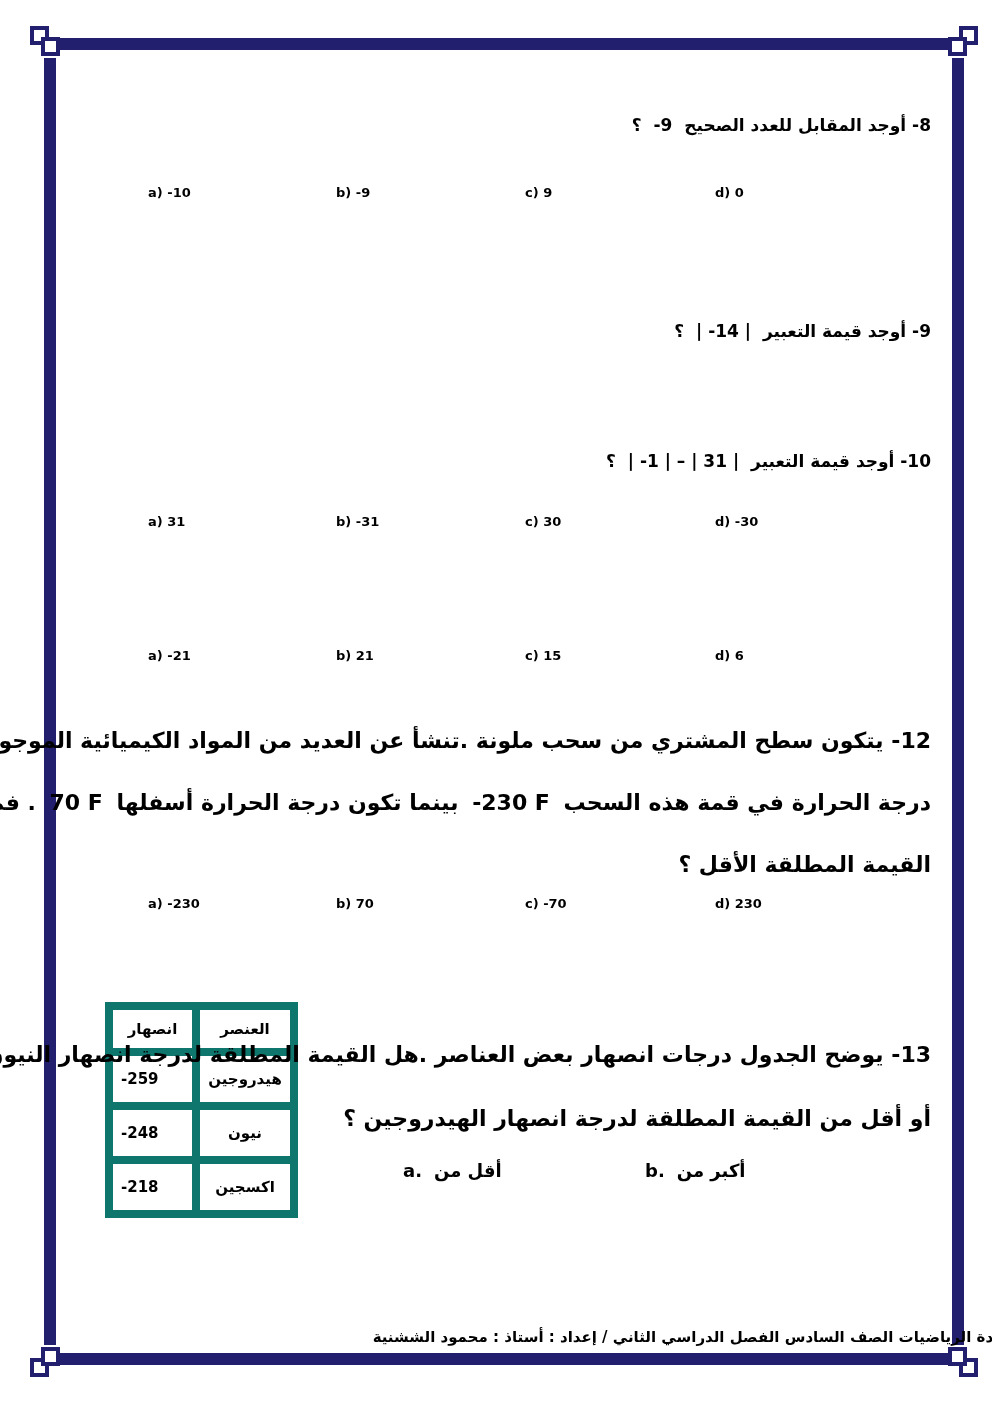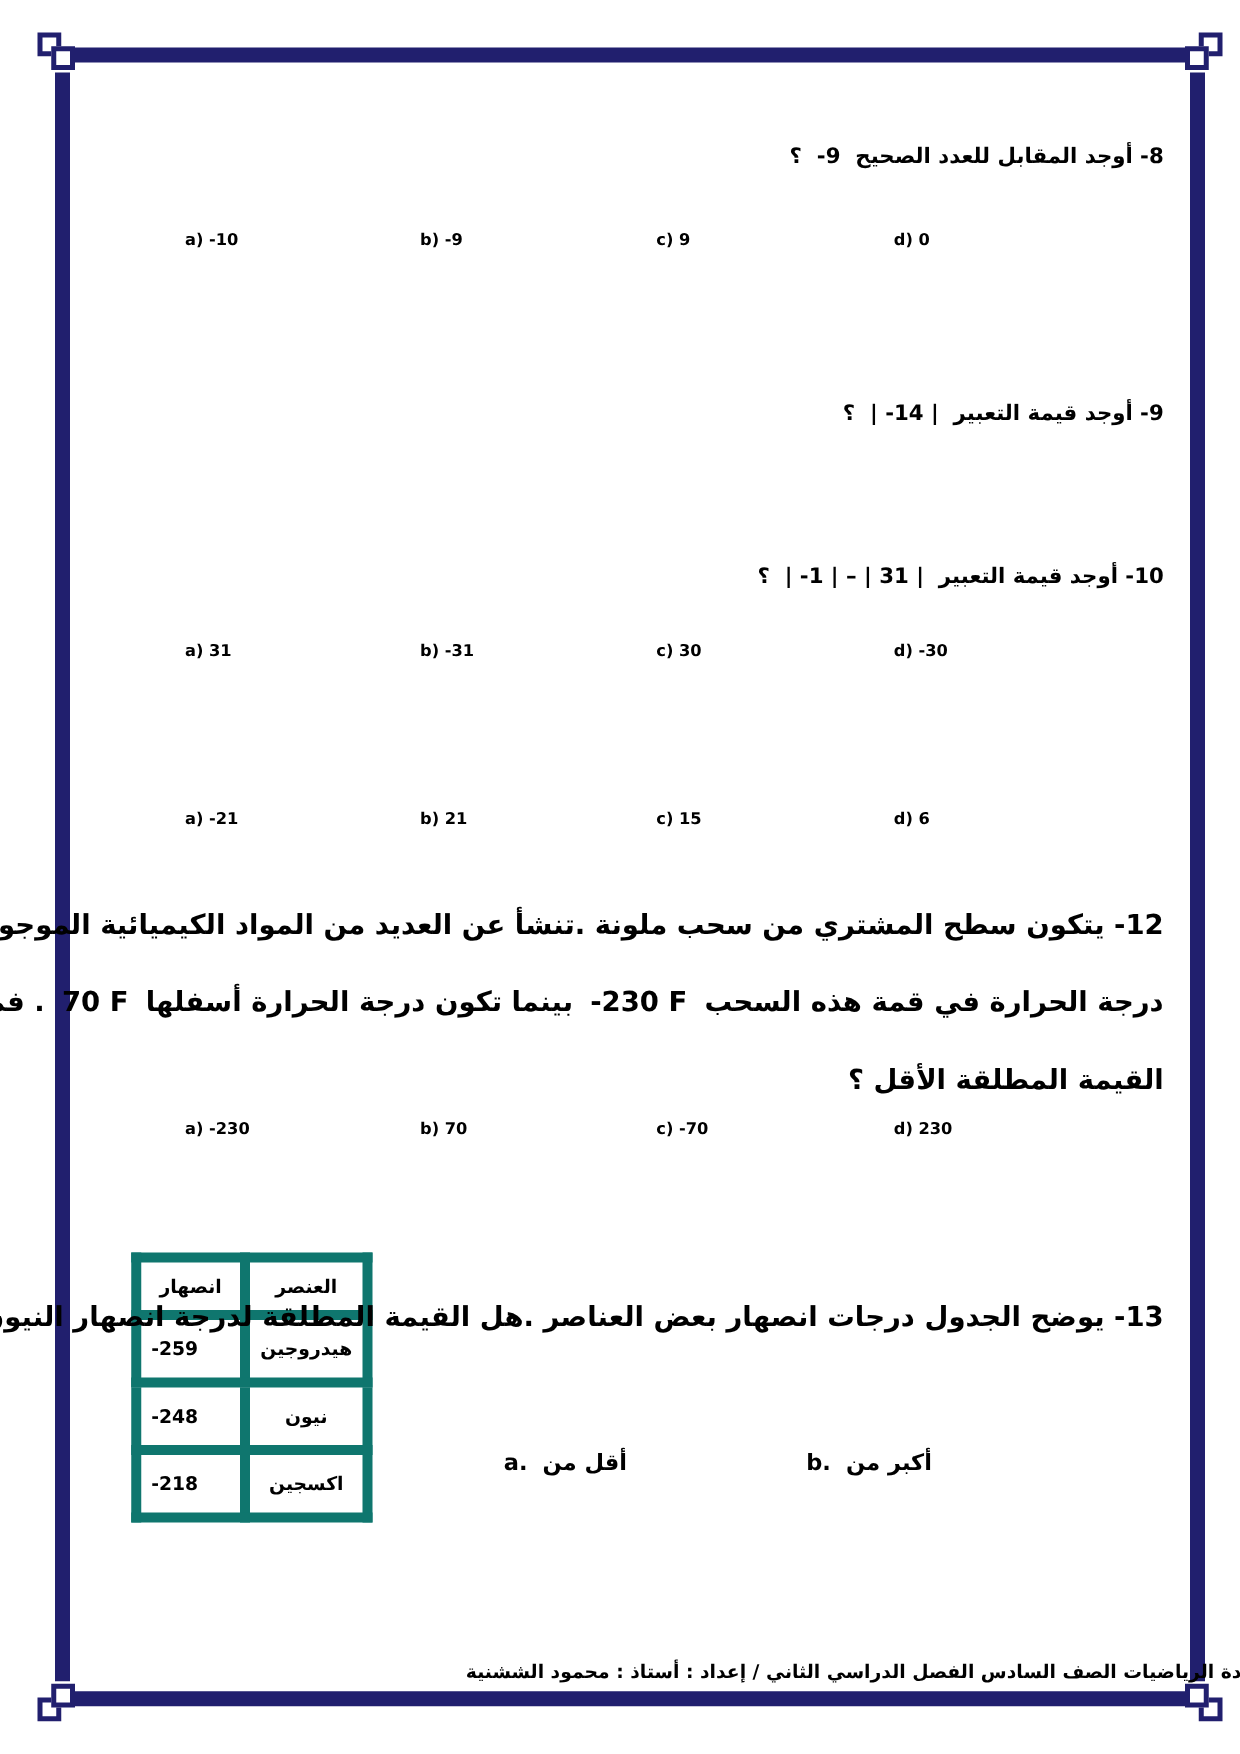--- a/index.html
+++ b/index.html
@@ -165,20 +165,21 @@
         <td class="col-melting num">-248</td>
       </tr>
       <tr>
         <td class="col-element">اكسجين</td>
         <td class="col-melting num">-218</td>
       </tr>
     </tbody>
   </table>
 
   <div class="qline qsmall" style="top:1026px">13- يوضح الجدول درجات انصهار بعض العناصر .هل القيمة المطلقة لدرجة انصهار النيون أكبر</div>
+  <div class="qline qsmall" style="top:1090px">أو أقل من القيمة المطلقة لدرجة انصهار الهيدروجين ؟</div>
   <div class="opt opt-a">
     <span>a.</span>
     <span class="arabic">أقل من</span>
   </div>
   <div class="opt opt-b">
     <span>b.</span>
     <span class="arabic">أكبر من</span>
   </div>
 
   <div class="footer">مادة الرياضيات الصف السادس الفصل الدراسي الثاني / إعداد : أستاذ : محمود الششنية</div>

